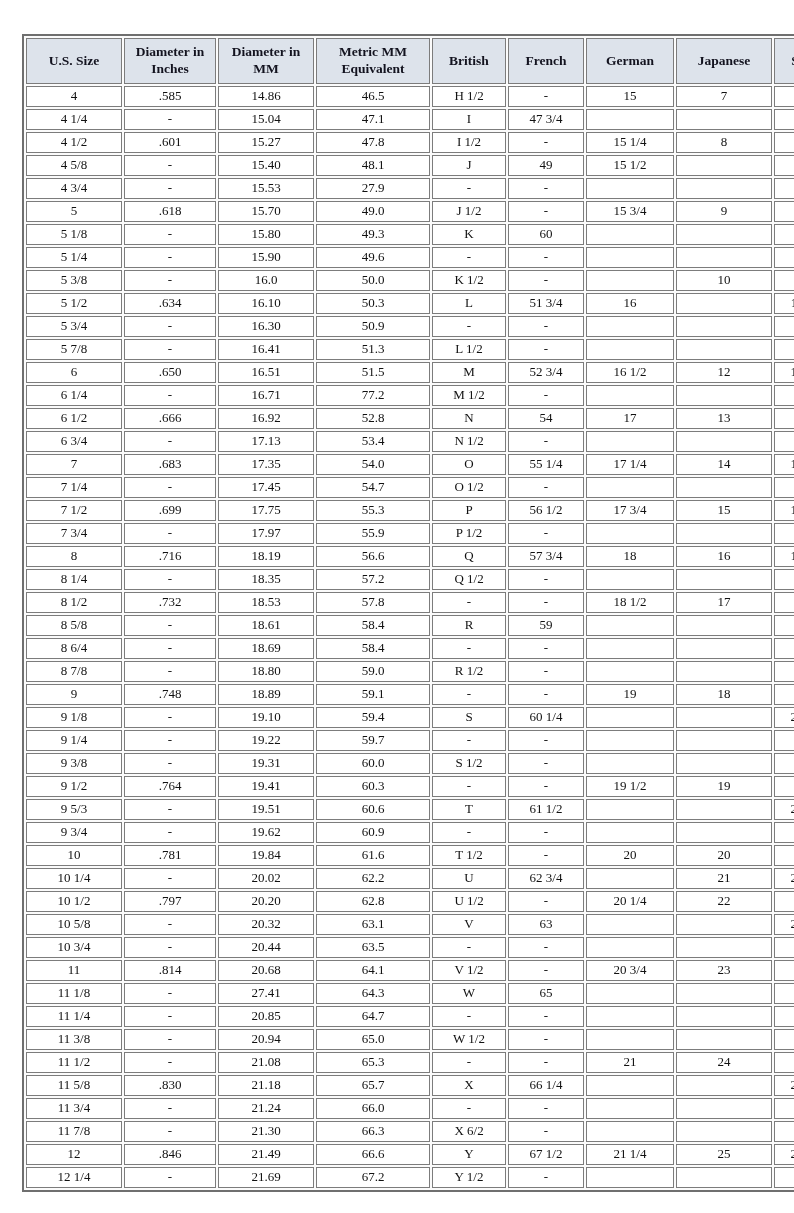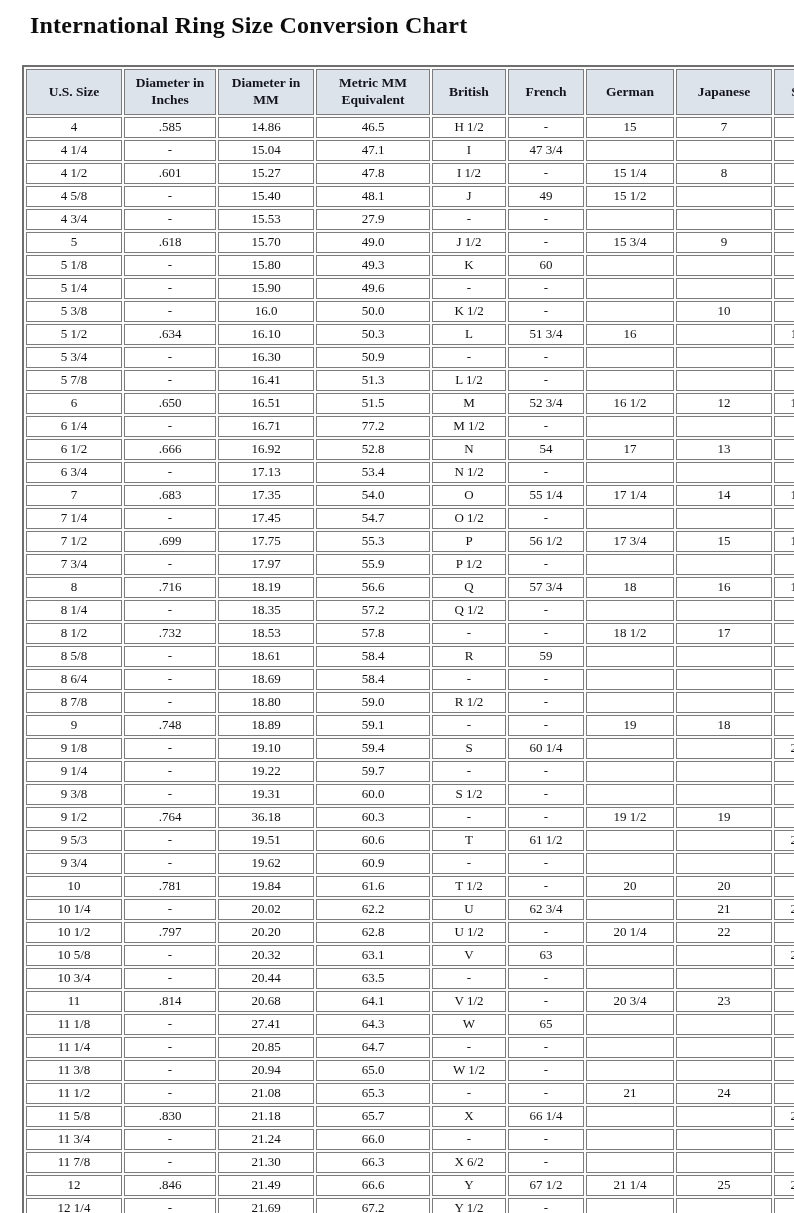--- a/index.html
+++ b/index.html
@@ -70,21 +70,20 @@
   table.ring-table th:nth-child(5), table.ring-table td:nth-child(5) { width: 66px; }
   table.ring-table th:nth-child(6), table.ring-table td:nth-child(6) { width: 68px; }
   table.ring-table th:nth-child(7), table.ring-table td:nth-child(7) { width: 80px; }
   table.ring-table th:nth-child(8), table.ring-table td:nth-child(8) { width: 88px; }
   table.ring-table th:nth-child(9), table.ring-table td:nth-child(9) { width: 58px; }
 </style>
 </head>
 <body>
 
 <div class="page">
-  <h1 class="title">International Ring Size Conversion Chart</h1>
 
   <div class="table-wrap">
     <table class="ring-table">
       <thead>
         <tr>
             <th>U.S. Size</th>
             <th>Diameter in Inches</th>
             <th>Diameter in MM</th>
             <th>Metric MM Equivalent</th>
             <th>British</th>
@@ -421,21 +420,21 @@
             <td>60.0</td>
             <td>S 1/2</td>
             <td>-</td>
             <td></td>
             <td></td>
             <td></td>
           </tr>
           <tr>
             <td>9 1/2</td>
             <td>.764</td>
-            <td>36.18</td>
+            <td>19.41</td>
             <td>60.3</td>
             <td>-</td>
             <td>-</td>
             <td>19 1/2</td>
             <td>19</td>
             <td></td>
           </tr>
           <tr>
             <td>9 5/3</td>
             <td>-</td>

